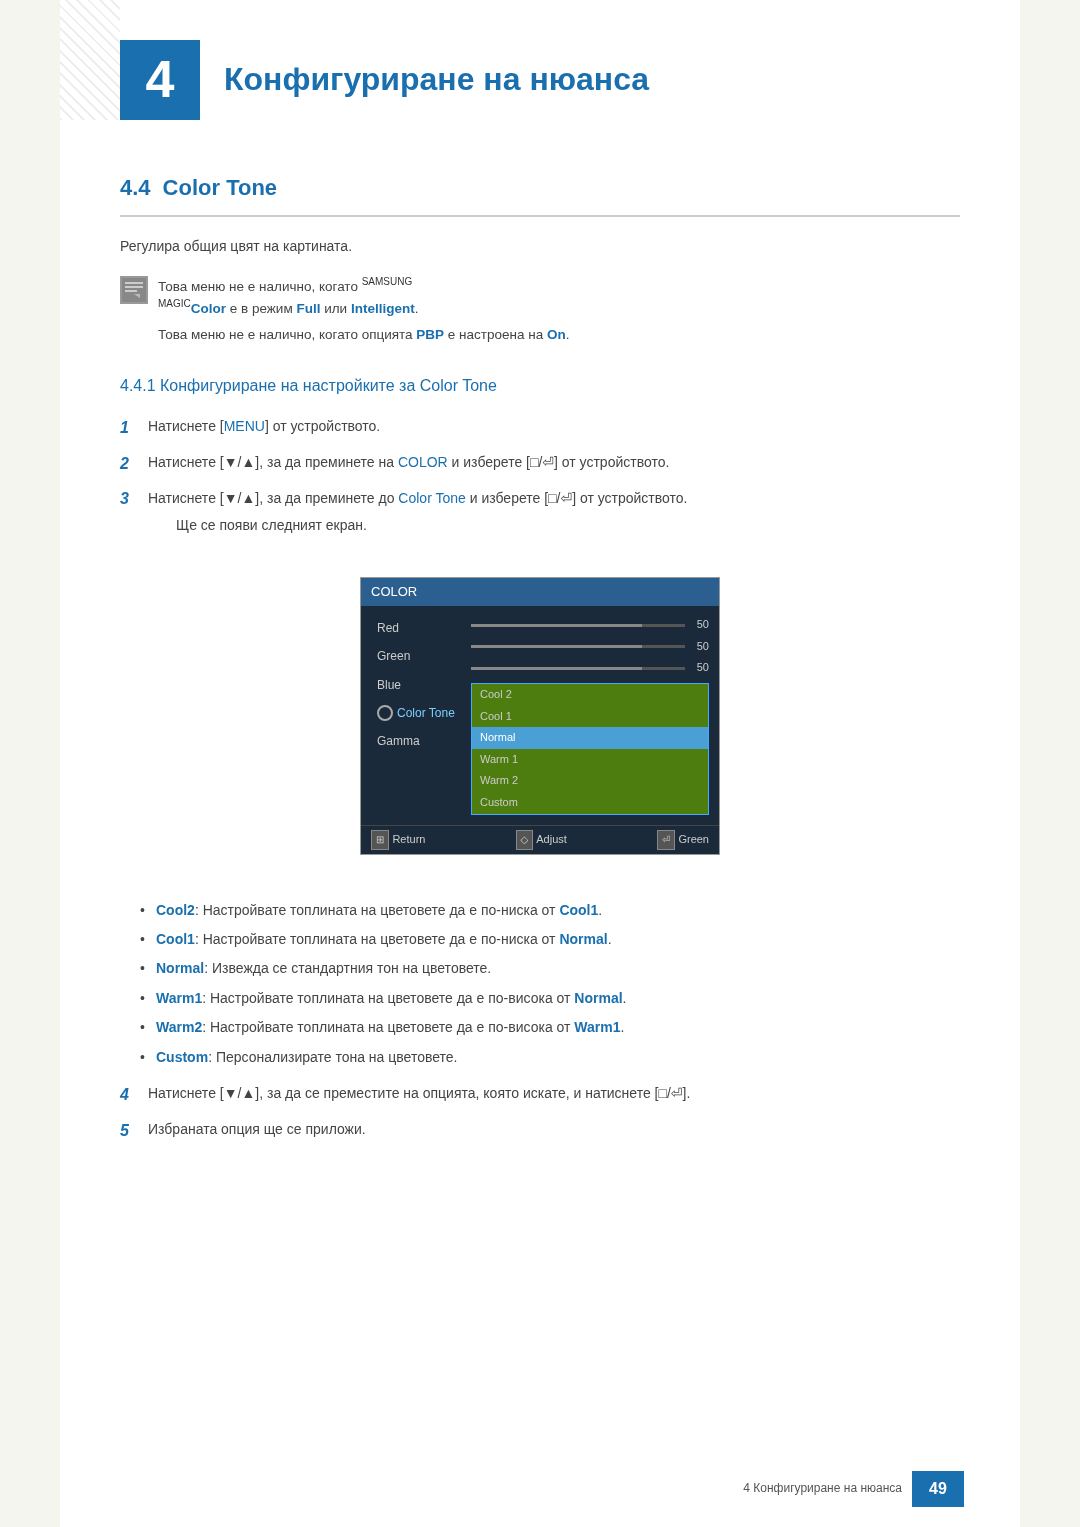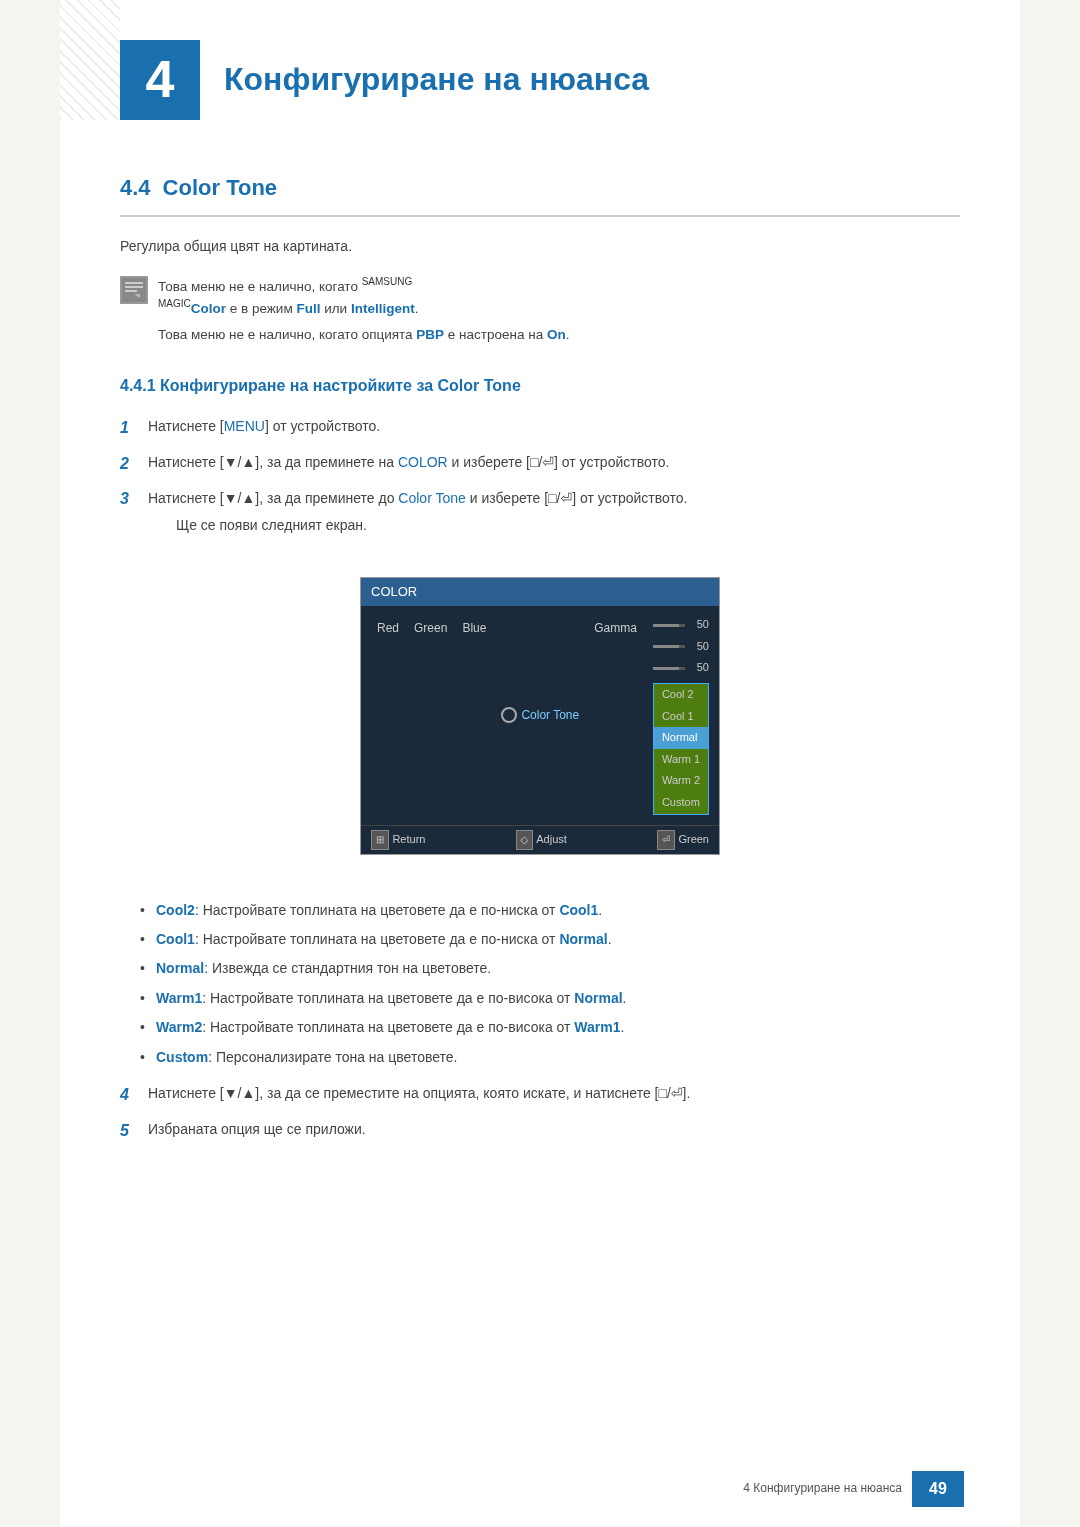--- a/index.html
+++ b/index.html
@@ -119,21 +119,21 @@
     }
 
     
     .subsection-heading {
       margin: 28px 0 16px 0;
     }
 
     .subsection-title {
       color: #1a6faf;
       font-size: 16px;
-      font-weight: bold;
+      font-weight: normal;
     }
 
     
     .step {
       display: flex;
       align-items: flex-start;
       margin-bottom: 10px;
     }
 
     .step-number {
@@ -181,21 +181,21 @@
 
     .monitor-body {
       display: flex;
       padding: 10px;
       gap: 10px;
       background: #1a2a3a;
     }
 
     .monitor-menu-left {
       display: flex;
-      flex-direction: row;
+      flex-direction: column;
       gap: 3px;
       min-width: 90px;
     }
 
     .menu-item {
       font-size: 12px;
       color: #ccc;
       padding: 3px 6px;
     }
 

